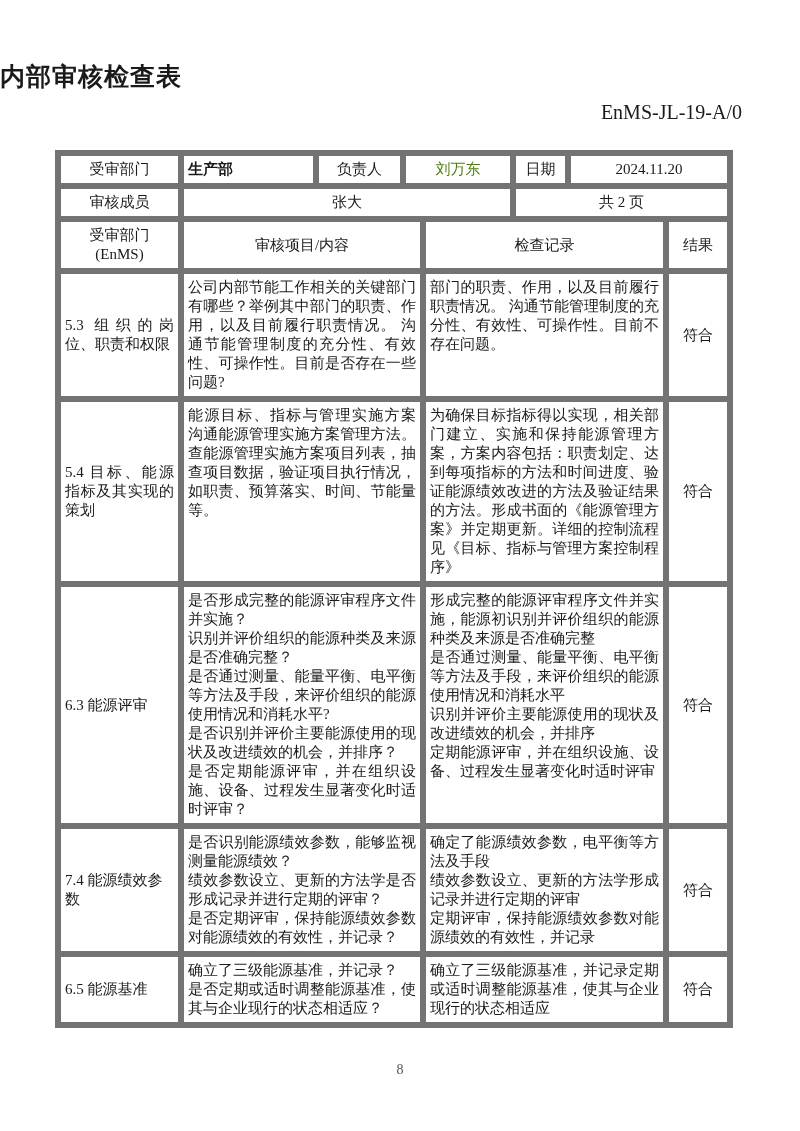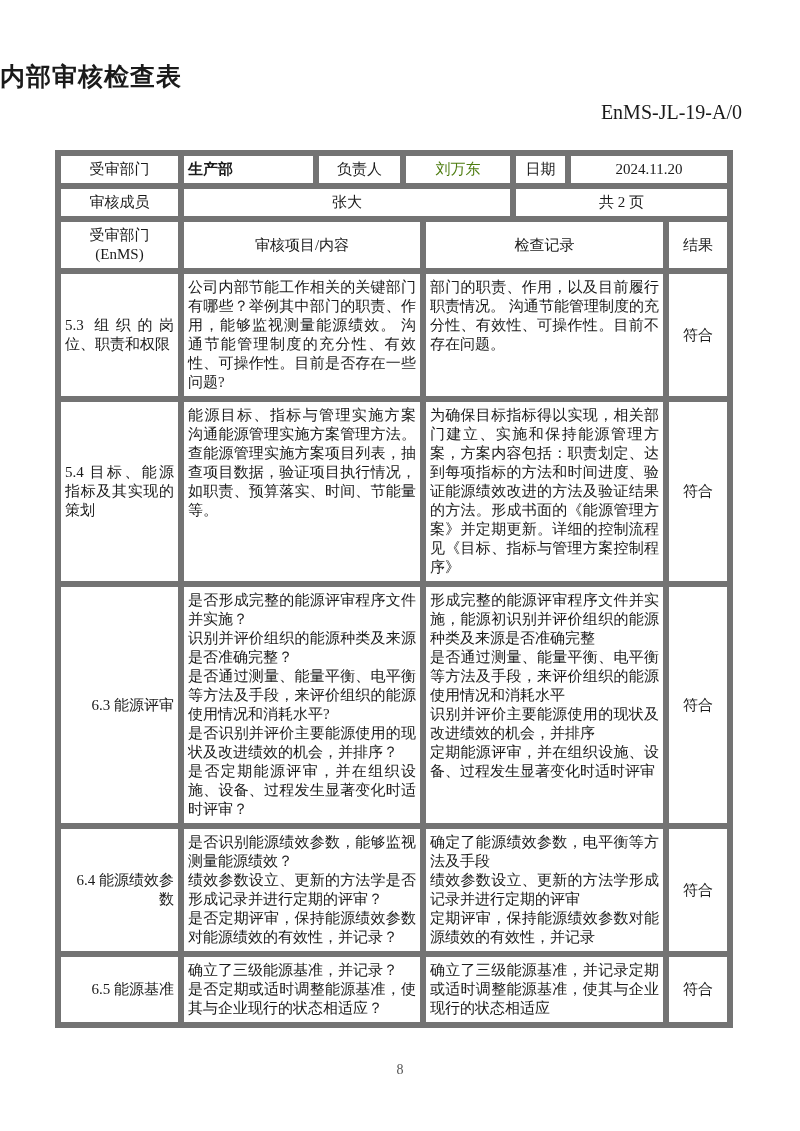--- a/index.html
+++ b/index.html
@@ -42,21 +42,21 @@
   tr.h35{height:35px;}
   tr.h96{height:96px;}
   tr.h152{height:152px;}
   tr.h233{height:233px;}
   tr.h119{height:119px;}
   tr.h51{height:51px;}
   td.c{text-align:center;vertical-align:middle;}
   td.l{text-align:left;vertical-align:middle;padding-left:9px;font-weight:bold;}
   td.clause{vertical-align:middle;padding:0 4px;}
   td.clause.just{text-align:justify;}
-  td.clause.cent{text-align:right;}
+  td.clause.cent{text-align:left;}
   td.body{
     white-space:pre-line;
     text-align:justify;
     vertical-align:top;
     padding:2px 4px 0 4px;
   }
   td.result{text-align:center;vertical-align:middle;}
   .pre{white-space:pre-line;line-height:17px;padding:0 2px;}
   tr.info2 td{border-bottom:2px solid #000;}
   .red{color:#4d7c0f;}
@@ -108,21 +108,21 @@
     <tr class="h35">
       <td class="c pre">受审部门
 (EnMS)</td>
       <td class="c" colspan="3">审核项目/内容</td>
       <td class="c" colspan="3">检查记录</td>
       <td class="c">结果</td>
     </tr>
 
     <tr class="h96">
       <td class="clause just">5.3 组织的岗位、职责和权限</td>
-      <td class="body" colspan="3">公司内部节能工作相关的关键部门有哪些？举例其中部门的职责、作用，能够监视测量能源绩效。 沟通节能管理制度的充分性、有效性、可操作性。目前是否存在一些问题?</td>
+      <td class="body" colspan="3">公司内部节能工作相关的关键部门有哪些？举例其中部门的职责、作用，以及目前履行职责情况。 沟通节能管理制度的充分性、有效性、可操作性。目前是否存在一些问题?</td>
       <td class="body" colspan="3">部门的职责、作用，以及目前履行职责情况。 沟通节能管理制度的充分性、有效性、可操作性。目前不存在问题。</td>
       <td class="result">符合</td>
     </tr>
 
     <tr class="h152">
       <td class="clause just">5.4 目标、能源指标及其实现的策划</td>
       <td class="body" colspan="3">能源目标、指标与管理实施方案 沟通能源管理实施方案管理方法。查能源管理实施方案项目列表，抽查项目数据，验证项目执行情况，如职责、预算落实、时间、节能量等。</td>
       <td class="body" colspan="3">为确保目标指标得以实现，相关部门建立、实施和保持能源管理方案，方案内容包括：职责划定、达到每项指标的方法和时间进度、验证能源绩效改进的方法及验证结果的方法。形成书面的《能源管理方案》并定期更新。详细的控制流程见《目标、指标与管理方案控制程序》</td>
       <td class="result">符合</td>
     </tr>
@@ -135,21 +135,21 @@
 是否识别并评价主要能源使用的现状及改进绩效的机会，并排序？
 是否定期能源评审，并在组织设施、设备、过程发生显著变化时适时评审？</td>
       <td class="body" colspan="3">形成完整的能源评审程序文件并实施，能源初识别并评价组织的能源种类及来源是否准确完整
 是否通过测量、能量平衡、电平衡等方法及手段，来评价组织的能源使用情况和消耗水平
 识别并评价主要能源使用的现状及改进绩效的机会，并排序
 定期能源评审，并在组织设施、设备、过程发生显著变化时适时评审</td>
       <td class="result">符合</td>
     </tr>
 
     <tr class="h119">
-      <td class="clause cent">6.4 能源绩效参数</td>
+      <td class="clause cent">7.4 能源绩效参数</td>
       <td class="body" colspan="3">是否识别能源绩效参数，能够监视测量能源绩效？
 绩效参数设立、更新的方法学是否形成记录并进行定期的评审？
 是否定期评审，保持能源绩效参数对能源绩效的有效性，并记录？</td>
       <td class="body" colspan="3">确定了能源绩效参数，电平衡等方法及手段
 绩效参数设立、更新的方法学形成记录并进行定期的评审
 定期评审，保持能源绩效参数对能源绩效的有效性，并记录</td>
       <td class="result">符合</td>
     </tr>
 
     <tr class="h51">

